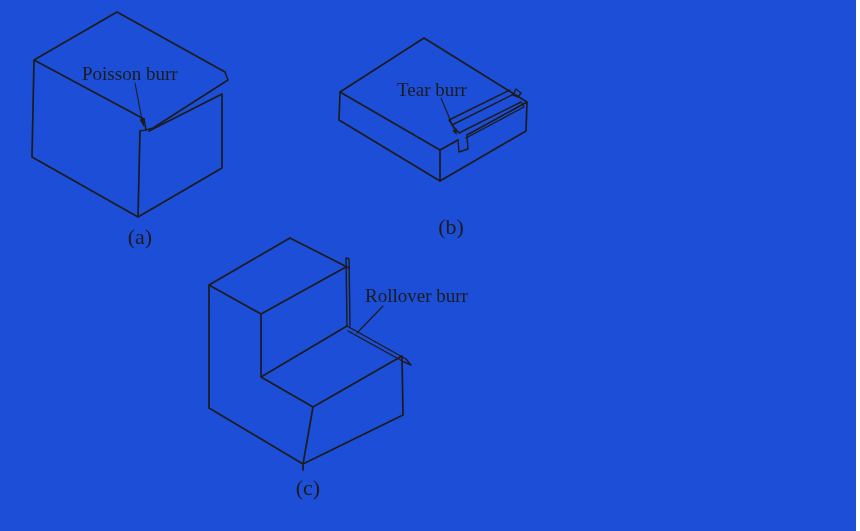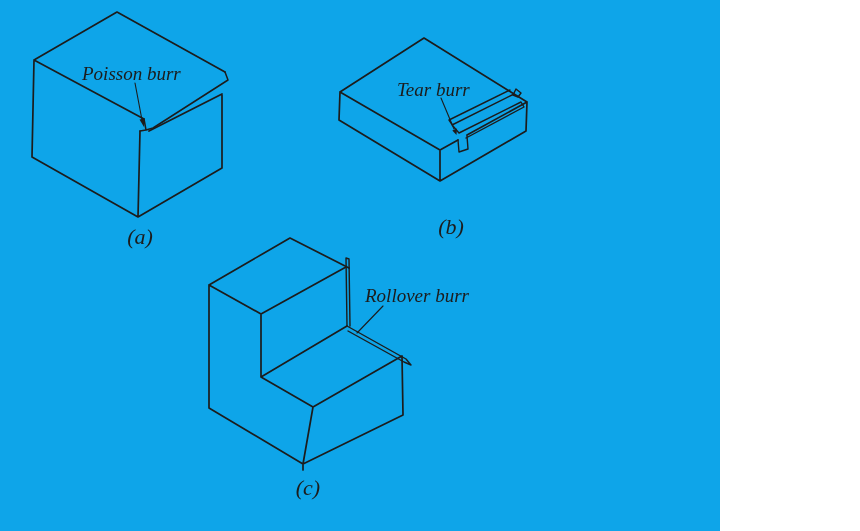--- a/index.html
+++ b/index.html
@@ -2,25 +2,24 @@
 <html><head>
 <meta charset="utf-8">
 <style>
   html, body {
     margin: 0;
     padding: 0;
     background: #ffffff;
   }
   .stage {
     position: relative;
-    width: 720px;
+    width: 856px;
     height: 531px;
-    background: #0ea5e9;
+    background: #1d4ed8;
     overflow: hidden;
-    font-style: italic;
   }
   svg { display: block; }
   text {
     font-family: "Liberation Serif", "DejaVu Serif", serif;
   }
   .burr-label { font-size: 19px; }
   .fig-caption { font-size: 22px; }
 </style>
 </head>
 <body>

